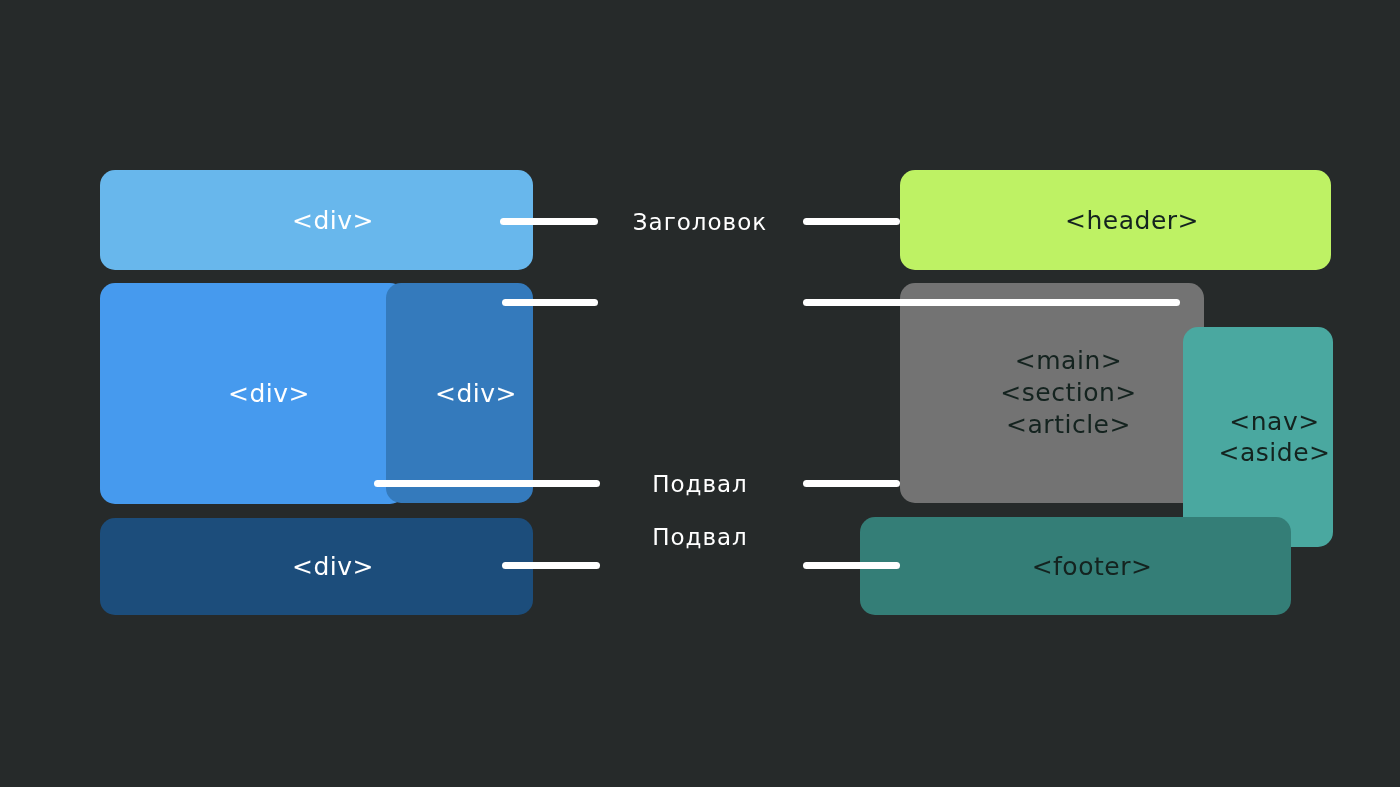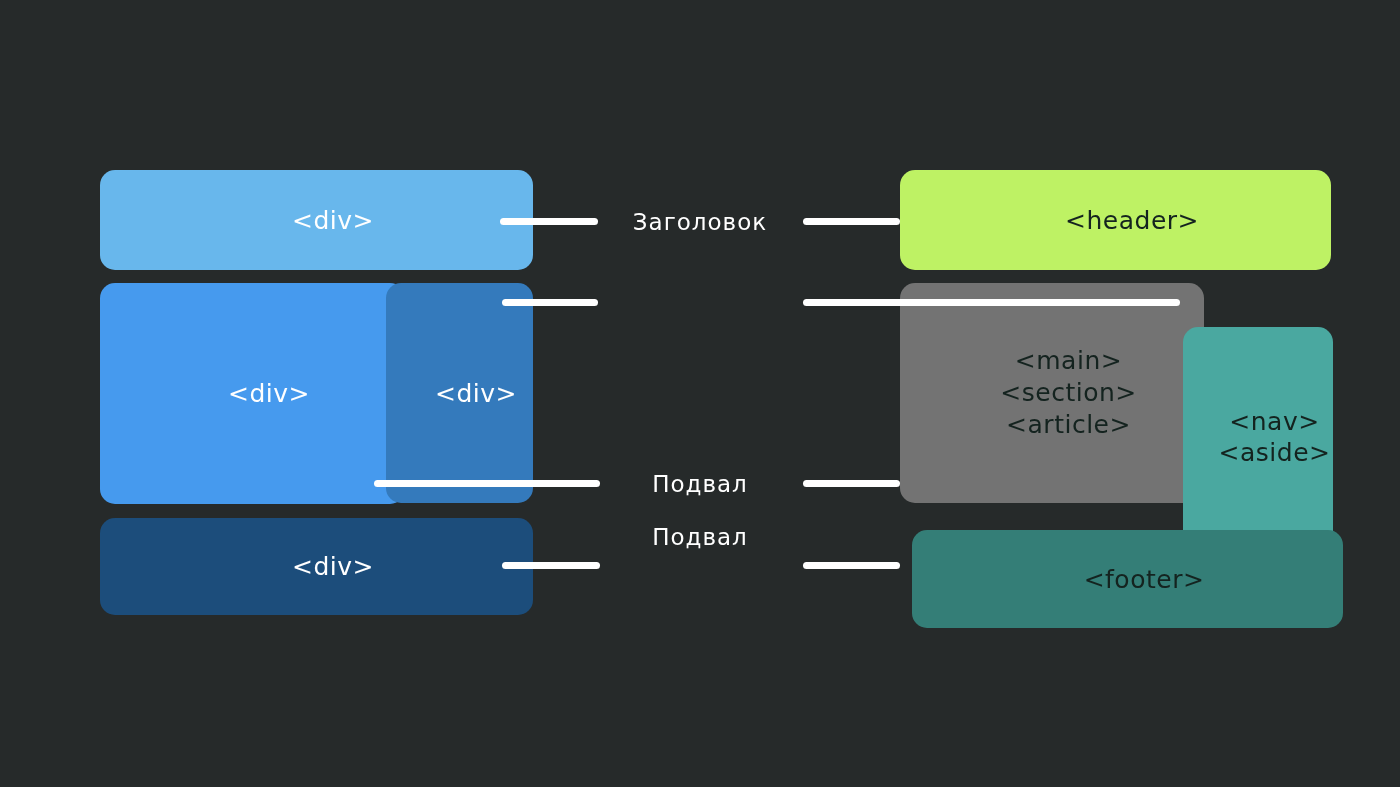--- a/index.html
+++ b/index.html
@@ -83,21 +83,21 @@
     <span class="tag stack">&lt;main&gt;</span>
     <span class="tag stack">&lt;section&gt;</span>
     <span class="tag stack">&lt;article&gt;</span>
   </div>
 
   <div class="box dark-text" style="left: 1183px; top: 283px; width: 117px; height: 220px; background: rgb(74, 168, 160); margin-top: 44px;">
     <span class="tag stack2">&lt;nav&gt;</span>
     <span class="tag stack2">&lt;aside&gt;</span>
   </div>
 
-  <div class="box dark-text" style="left: 912px; top: 517px; width: 398px; height: 98px; background: rgb(52, 126, 119); margin-top: 13px;">
+  <div class="box dark-text" style="left: 860px; top: 517px; width: 398px; height: 98px; background: rgb(52, 126, 119);">
     <span class="tag">&lt;footer&gt;</span>
   </div>
 
   <div class="connector" style="left:500px; top:218px; width:98px;"></div>
   <div class="connector" style="left:803px; top:218px; width:97px;"></div>
 
   <div class="connector" style="left:502px; top:299px; width:96px;"></div>
   <div class="connector" style="left:803px; top:299px; width:377px;"></div>
 
   <div class="connector" style="left:374px; top:480px; width:226px;"></div>

